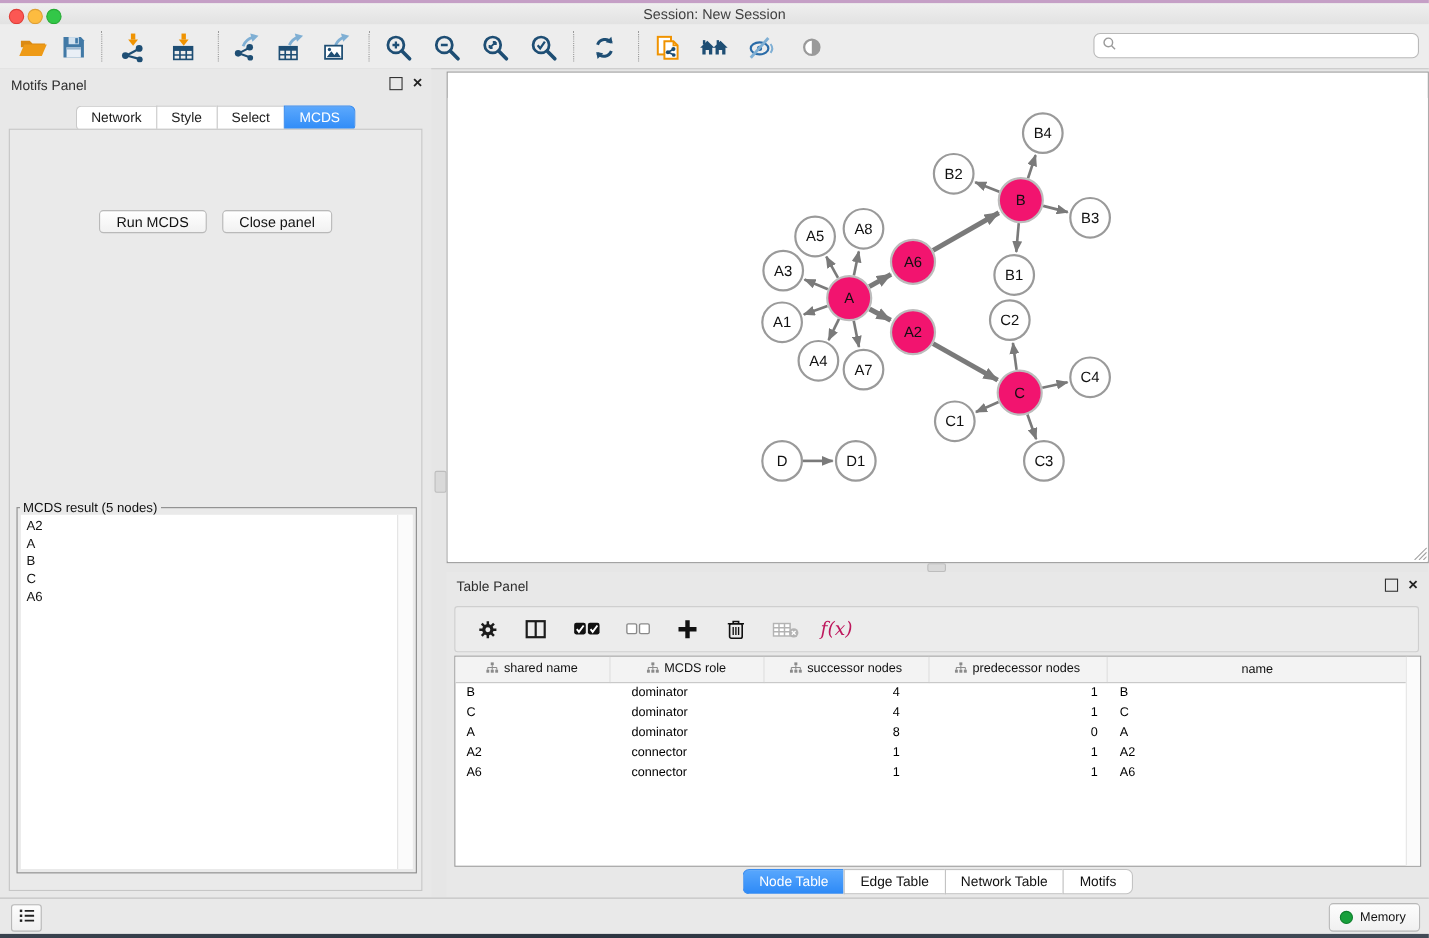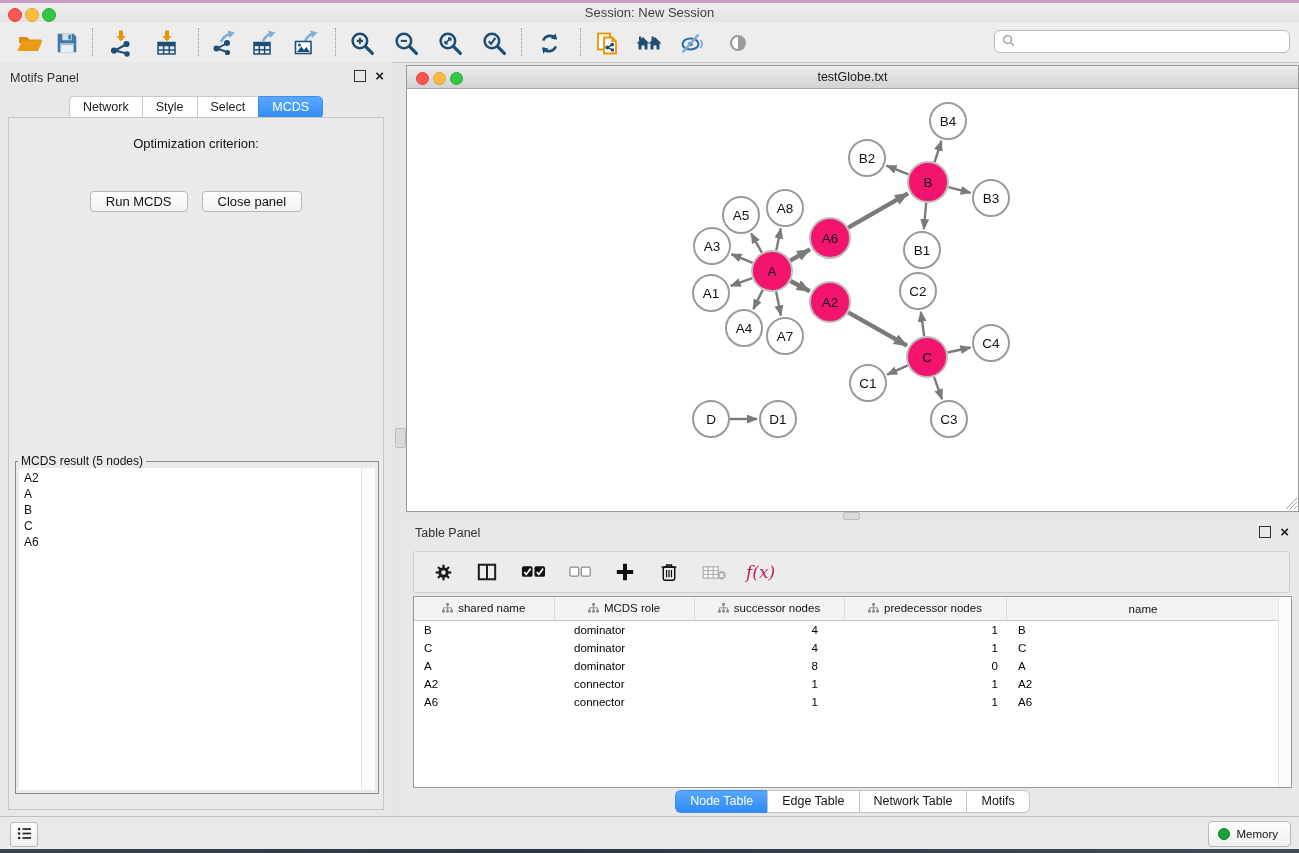--- a/index.html
+++ b/index.html
@@ -289,21 +289,20 @@
       <span class="panel-float"></span>
       <span class="panel-close">×</span>
     </div>
     <div class="cp-tabs">
       <div class="cp-tab">Network</div>
       <div class="cp-tab">Style</div>
       <div class="cp-tab">Select</div>
       <div class="cp-tab selected">MCDS</div>
     </div>
     <div class="cp-inner">
-      <div class="opt-label">Optimization criterion:</div>
       <div class="cp-buttons">
         <button class="btn">Run MCDS</button>
         <button class="btn">Close panel</button>
       </div>
       <fieldset class="mcds-fieldset">
         <legend>MCDS result (5 nodes)</legend>
         <div class="mcds-list-wrap">
           <ul class="mcds-list" id="mcds-list">
               <li>A2</li>
               <li>A</li>
@@ -314,26 +313,20 @@
           <div class="mcds-scroll"></div>
         </div>
       </fieldset>
     </div>
   </div>
 
   <div class="v-divider-handle"></div>
   <div class="h-divider-handle"></div>
 
   <div class="network-window">
-    <div class="nw-titlebar">
-      <span class="nw-tl red"></span>
-      <span class="nw-tl yellow"></span>
-      <span class="nw-tl green"></span>
-      <div class="nw-title">testGlobe.txt</div>
-    </div>
     <div class="nw-content">
       <svg id="graph-svg" width="889" height="421" viewBox="0 0 889 421">
         <defs>
           <marker id="ah" markerWidth="11" markerHeight="9" refX="10" refY="4.5" orient="auto" markerUnits="userSpaceOnUse">
               <path d="M0,0 L11,4.5 L0,9 z" fill="#7a7a7a"></path>
             </marker>
           <marker id="ah-t" markerWidth="14" markerHeight="11" refX="13" refY="5.5" orient="auto" markerUnits="userSpaceOnUse">
               <path d="M0,0 L14,5.5 L0,11 z" fill="#7a7a7a"></path>
             </marker>
         </defs>

